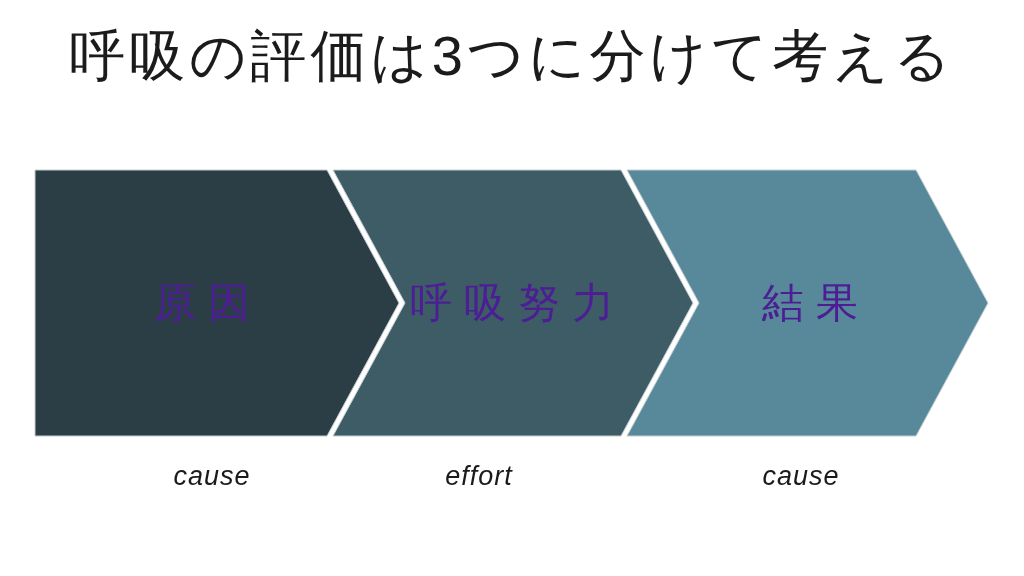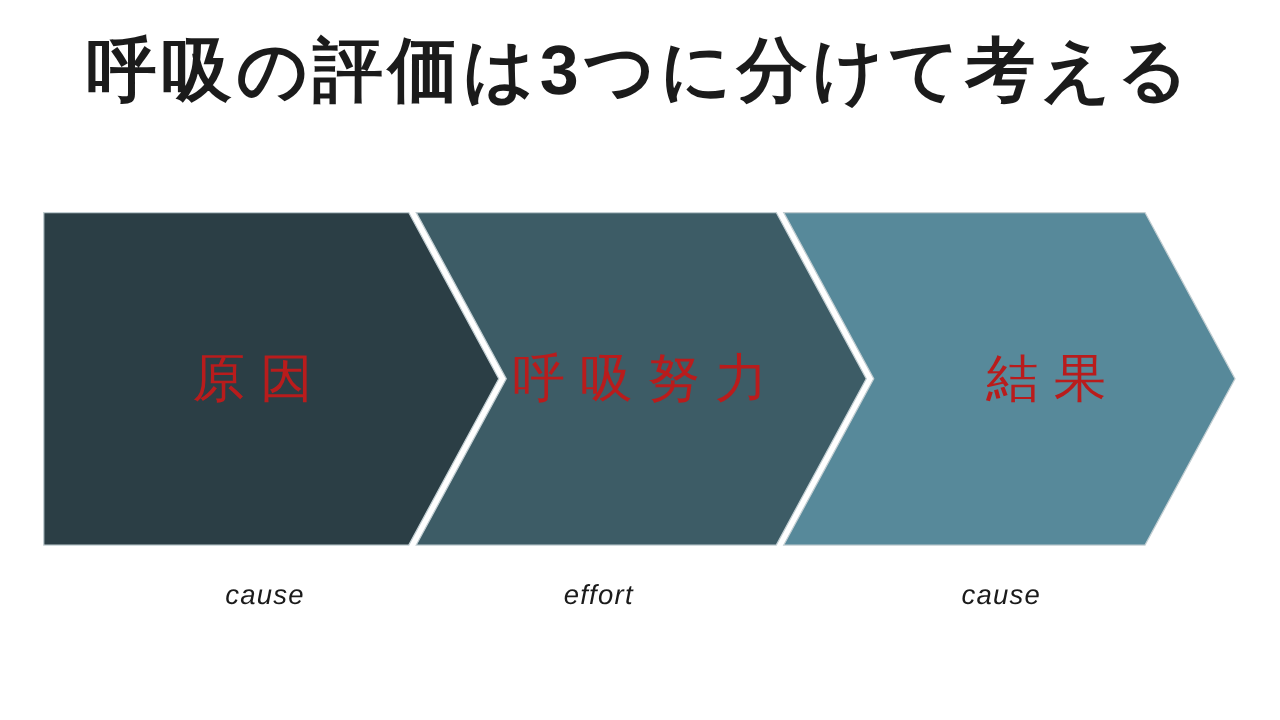--- a/index.html
+++ b/index.html
@@ -15,60 +15,60 @@
     overflow: hidden;
     font-family: "Liberation Sans", "DejaVu Sans", sans-serif;
   }
   .slide-title {
     position: absolute;
     top: 22px;
     left: 0;
     width: 1024px;
     text-align: center;
     font-size: 56px;
-    font-weight: 700;
+    font-weight: 400;
     letter-spacing: 4px;
     color: #1b1b1b;
     line-height: 1.2;
     white-space: nowrap;
   }
   .diagram-svg {
     position: absolute;
     left: 0;
     top: 0;
     width: 1024px;
     height: 576px;
   }
   .diagram-svg polygon {
     stroke: #c2ced2;
     stroke-width: 1;
   }
   .arrow-label-jp {
     position: absolute;
     transform: translate(-50%, -50%);
-    color: #b91c1c;
+    color: #4c1d95;
     font-size: 42px;
     font-weight: 300;
     letter-spacing: 12px;
     white-space: nowrap;
     text-indent: 6px; 
   }
   .arrow-label-en {
     position: absolute;
     transform: translate(-50%, -50%);
     color: #1b1b1b;
-    font-size: 22px;
+    font-size: 27px;
     font-weight: 300;
     font-style: italic;
     letter-spacing: 1px;
     white-space: nowrap;
   }
   .jp1 { left: 205px; top: 303px; }
   .jp2 { left: 515px; top: 303px; }
-  .jp3 { left: 813px; top: 303px; margin-left: 27px; }
+  .jp3 { left: 813px; top: 303px; }
   .en1 { left: 212px; top: 476px; }
   .en2 { left: 479px; top: 476px; }
   .en3 { left: 801px; top: 476px; }
 </style>
 </head>
 <body>
 
 <div class="slide">
 
   <div class="slide-title">呼吸の評価は3つに分けて考える</div>

